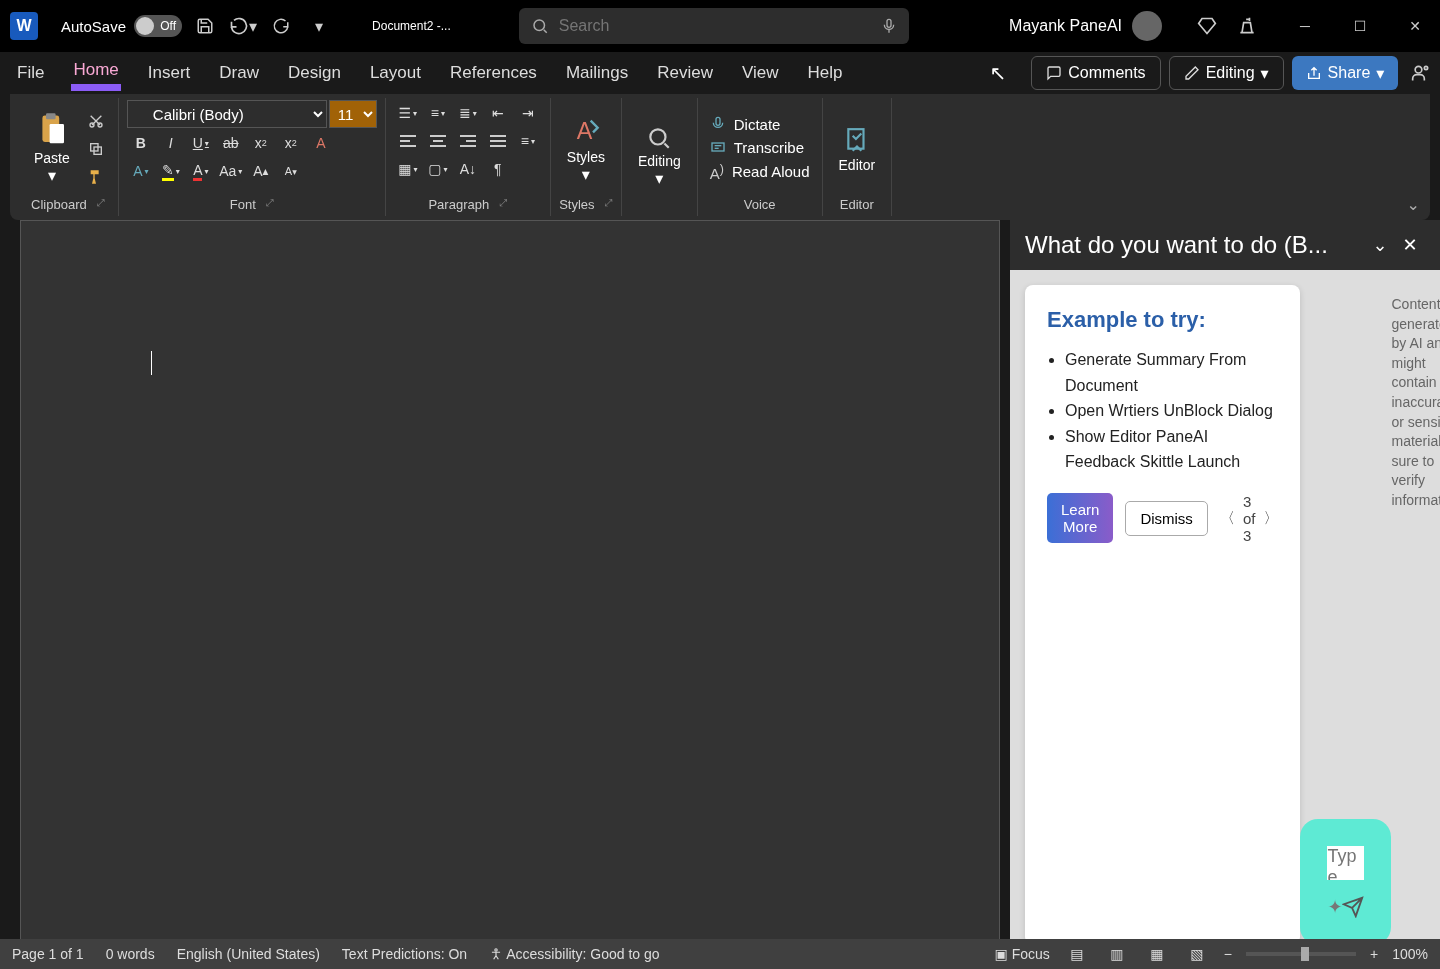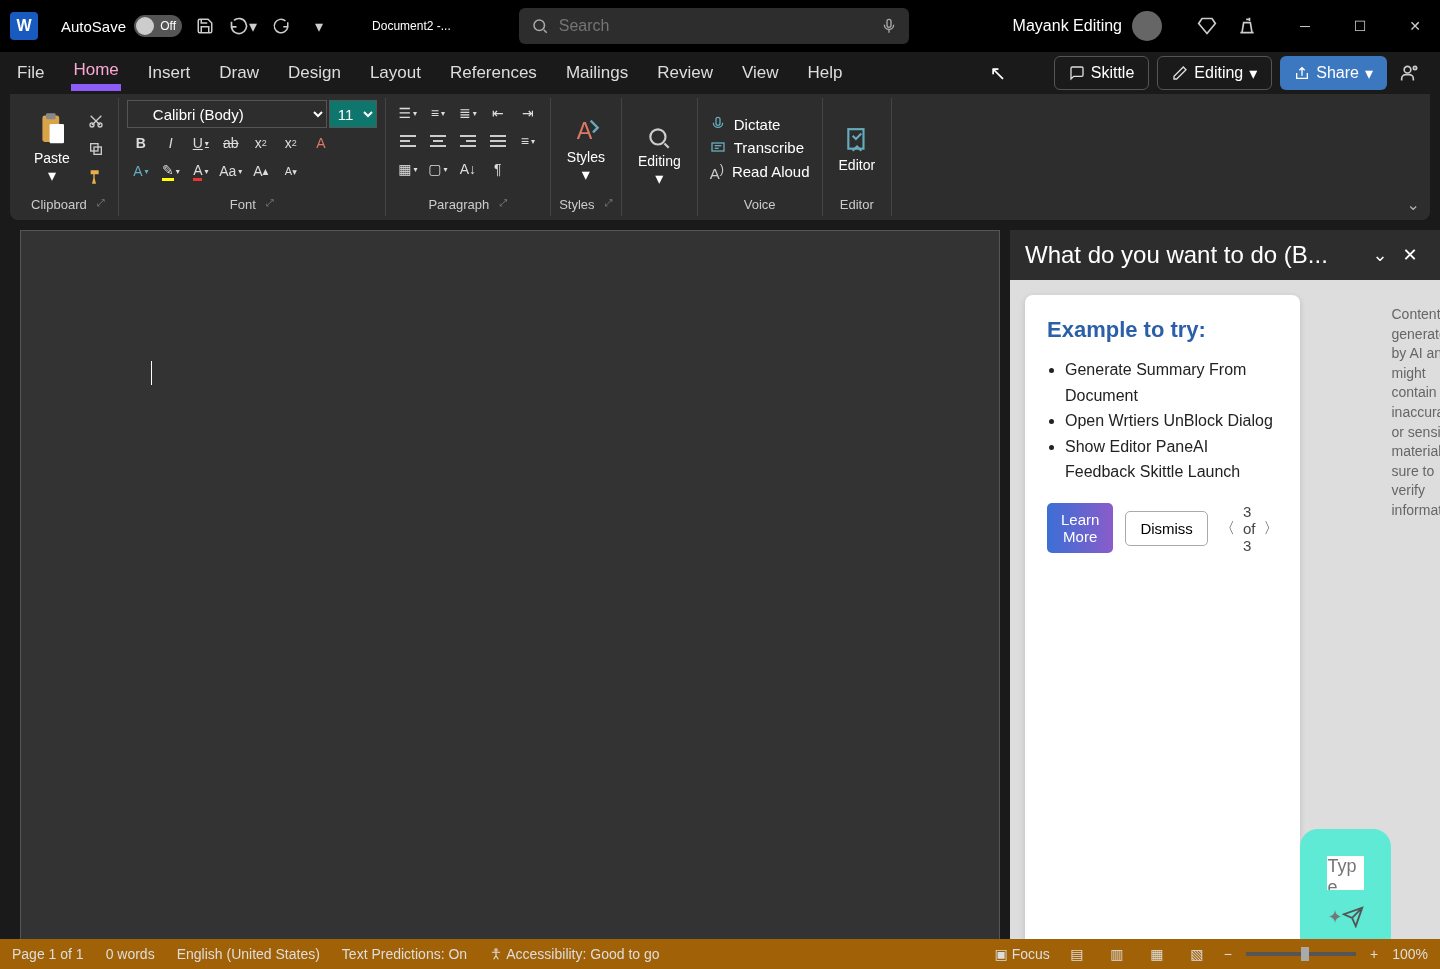--- a/index.html
+++ b/index.html
@@ -38,26 +38,26 @@
 .ribbon-group-body { flex:1; display:flex; align-items:center; gap:4px; }
 .ribbon-group-label { font-size:13px; color:#ccc; text-align:center; padding-bottom:2px; display:flex; justify-content:center; gap:10px; }
 .launcher { font-size:10px; color:#888; cursor:pointer; }
 .rbtn { min-width:28px; height:26px; display:flex; align-items:center; justify-content:center; color:#ddd; cursor:pointer; font-size:14px; position:relative; }
 .rbtn .caret { font-size:8px; margin-left:2px; }
 .vstack { display:flex; flex-direction:column; gap:2px; }
 .hstack { display:flex; gap:2px; align-items:center; }
 .big-btn { display:flex; flex-direction:column; align-items:center; justify-content:center; padding:4px 8px; cursor:pointer; }
 .big-btn-label { font-size:14px; margin-top:2px; }
 .font-select { width:200px; height:28px; background:#2d2d2d; border:1px solid #555; color:#fff; padding:0 21px; font-size:15px; }
-.size-select { width:48px; height:28px; background:#0f766e; border:1px solid #555; color:#fff; padding:0 4px; font-size:15px; }
+.size-select { width:48px; height:28px; background:#a16207; border:1px solid #555; color:#fff; padding:0 4px; font-size:15px; }
 .voice-item { display:flex; align-items:center; gap:8px; font-size:15px; cursor:pointer; padding:2px 4px; }
 .collapse-caret { position:absolute; right:10px; bottom:6px; color:#aaa; cursor:pointer; }
 
 
-.workspace { display:flex; height:740px; margin-top:10px; }
+.workspace { display:flex; height:740px; margin-top:0; }
 .doc-page { flex:1; background:#333; margin:0 10px 0 20px; border:1px solid #555; position:relative; }
 .cursor { position:absolute; top:130px; left:130px; width:1px; height:24px; background:#fff; }
 .mouse-ptr { position:absolute; top:-18px; right:80px; color:#fff; font-size:20px; pointer-events:none; }
 
 
 .pane { width:430px; background:#2d2d2d; display:flex; flex-direction:column; }
 .pane-header { height:50px; display:flex; align-items:center; padding:0 15px; font-size:24px; }
 .pane-header-title { flex:1; white-space:nowrap; overflow:hidden; text-overflow:ellipsis; }
 .pane-header-btn { width:30px; height:30px; display:flex; align-items:center; justify-content:center; cursor:pointer; font-size:18px; }
 .pane-body { flex:1; background:#ddd; padding:15px; display:flex; flex-direction:row; }
@@ -72,21 +72,21 @@
 .input-card textarea { width:100%; border:none; resize:none; font-size:18px; color:#888; outline:none; height:34px; }
 .input-card-row { display:flex; align-items:center; margin-top:12px; }
 .sparkle { color:#777; font-size:18px; }
 .send-btn { margin-left:auto; font-size:22px; color:#555; cursor:pointer; }
 .disclaimer { font-size:14px; color:#666; margin-top:10px; line-height:1.4; }
 .pane-footer { display:flex; align-items:center; margin-top:10px; }
 .help-link { color:#2b5fa8; text-decoration:underline; font-size:16px; cursor:pointer; }
 .feedback { margin-left:auto; display:flex; gap:12px; font-size:20px; color:#555; }
 
 
-.statusbar { height:30px; background:#a16207; display:flex; align-items:center; padding:0 12px; gap:22px; font-size:14px; color:#ddd; position:fixed; bottom:0; width:1440px; }
+.statusbar { height:30px; background:#404040; display:flex; align-items:center; padding:0 12px; gap:22px; font-size:14px; color:#ddd; position:fixed; bottom:0; width:1440px; }
 .statusbar .right { margin-left:auto; display:flex; align-items:center; gap:14px; }
 .view-btn { width:26px; height:22px; display:flex; align-items:center; justify-content:center; cursor:pointer; }
 .zoom-slider { width:110px; height:4px; background:#555; position:relative; }
 .zoom-thumb { width:8px; height:14px; background:#aaa; position:absolute; left:50%; top:-5px; }
 
 svg { display:block; }
 </style>
 </head>
 <body>
 
@@ -127,21 +127,21 @@
         <line x1="21" y1="21" x2="17" y2="17"></line>
       </svg>
     <input placeholder="Search" style="">
     <svg width="16" height="16" viewBox="0 0 24 24" fill="none" stroke="#aaa" stroke-width="2">
         <rect x="9" y="2" width="6" height="12" rx="3"></rect>
         <path d="M5 10a7 7 0 0 0 14 0"></path>
         <line x1="12" y1="17" x2="12" y2="22"></line>
       </svg>
   </div>
   <div class="user-section">
-    <span class="user-name">Mayank Editing</span>
+    <span class="user-name">Mayank PaneAI</span>
     <div class="avatar"></div>
     <div class="qat-btn" style="margin-left:20px">
       <svg width="20" height="20" viewBox="0 0 24 24" fill="none" stroke="#ccc" stroke-width="2">
           <path d="M6 3h12l4 6-10 12L2 9z"></path>
         </svg>
     </div>
     <div class="qat-btn">
       <svg width="20" height="20" viewBox="0 0 24 24" fill="none" stroke="#ccc" stroke-width="2">
           <path d="M15 4V2m0 2v2m0-2h-4M4 20h16M6 20l2-12h8l2 12"></path>
         </svg>
@@ -165,21 +165,21 @@
   <span class="tab">Mailings</span>
   <span class="tab">Review</span>
   <span class="tab">View</span>
   <span class="tab">Help</span>
   <span class="mouse-ptr" style="position:static;margin-left:120px">↖</span>
   <div class="tabsrow-right">
     <div class="pill-btn pill-outline">
       <svg width="16" height="16" viewBox="0 0 24 24" fill="none" stroke="#ddd" stroke-width="2">
           <path d="M21 15a2 2 0 0 1-2 2H7l-4 4V5a2 2 0 0 1 2-2h14a2 2 0 0 1 2 2z"></path>
         </svg>
-      <span>Skittle</span>
+      <span>Comments</span>
     </div>
     <div class="pill-btn pill-outline">
       <svg width="16" height="16" viewBox="0 0 24 24" fill="none" stroke="#ddd" stroke-width="2">
           <path d="M17 3l4 4L7 21H3v-4z"></path>
         </svg>
       <span>Editing</span>
         <span class="caret">▾</span>
     </div>
     <div class="pill-btn share-btn">
       <svg width="16" height="16" viewBox="0 0 24 24" fill="none" stroke="#fff" stroke-width="2">

